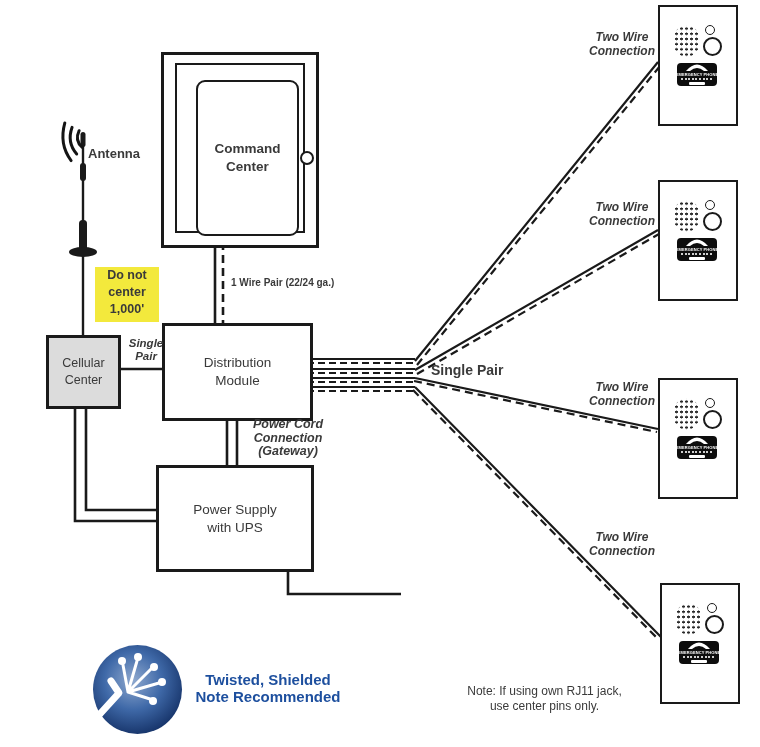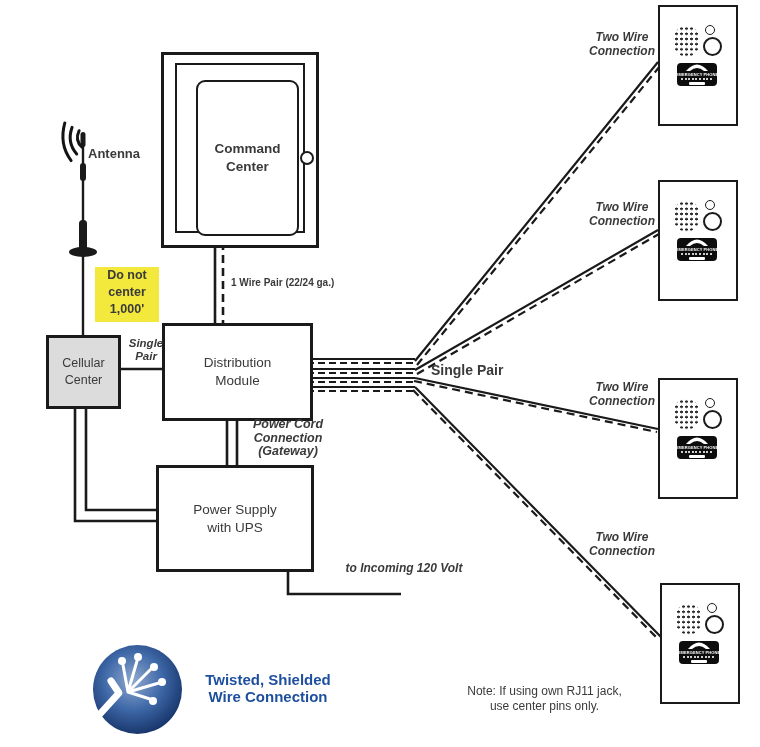--- a/index.html
+++ b/index.html
@@ -130,21 +130,20 @@
 
   <div class="lbl" style="left:431px;top:362px;font-size:14px">Single Pair</div>
 
   <div class="lbl" style="left:238px;top:418px;width:100px;font-size:12.5px;line-height:13.5px">
     <div>Power Cord</div>
     <div>Connection</div>
     <div>(Gateway)</div>
   </div>
 
   <div class="lbl" style="left:318px;top:562px;width:172px;font-size:12px;line-height:13.5px">
-    <div>to Incoming 120 Volt</div>
   </div>
 
   <div class="lbl two-wire" style="left:572px;top:31px">
     <div>Two Wire</div>
     <div>Connection</div>
   </div>
   <div class="lbl two-wire" style="left:572px;top:201px">
     <div>Two Wire</div>
     <div>Connection</div>
   </div>
@@ -230,21 +229,21 @@
       <circle cx="33" cy="20" r="4"></circle>
       <circle cx="49" cy="16" r="4"></circle>
       <circle cx="65" cy="26" r="4"></circle>
       <circle cx="73" cy="41" r="4"></circle>
       <circle cx="64" cy="60" r="4"></circle>
     </g>
   </svg>
 
   <div class="blue-note">
     <div>Twisted, Shielded</div>
-    <div>Wire Connection</div>
+    <div>Note Recommended</div>
   </div>
 
   <div class="rj11">
     <div>Note: If using own RJ11 jack,</div>
     <div>use center pins only.</div>
   </div>
 
 </div>
 
 </body></html>

